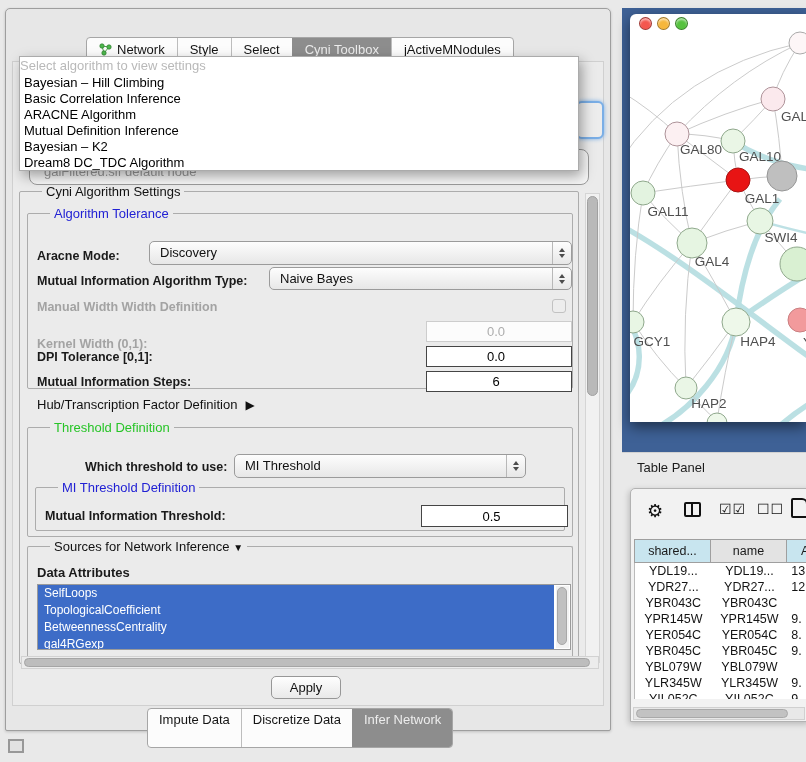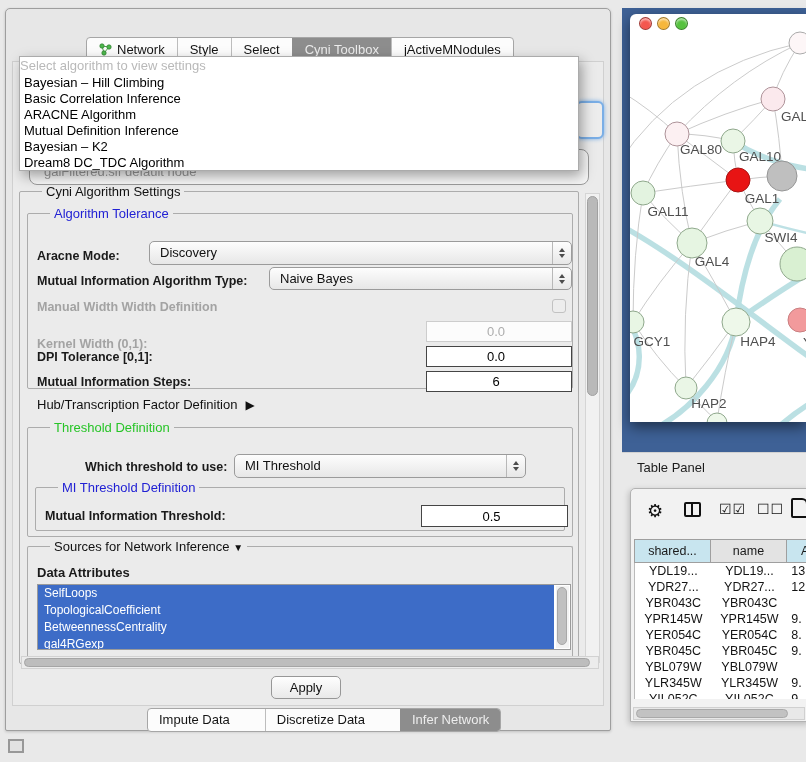--- a/index.html
+++ b/index.html
@@ -74,22 +74,22 @@
 
   
   .vscroll{position:absolute;left:579px;top:184px;width:15px;height:470px;background:#f1f1f1;border:1px solid #d5d5d5;}
   .vthumb{position:absolute;left:1px;top:2px;width:11px;height:200px;background:#b9b9b9;border:1px solid #a0a0a0;border-radius:6px;}
   .hscroll{position:absolute;left:15px;top:647px;width:578px;height:13px;background:#ececec;border:1px solid #d2d2d2;}
   .hthumb{position:absolute;left:2px;top:1px;width:566px;height:9px;background:#bdbdbd;border:1px solid #a5a5a5;border-radius:5px;}
 
   .apply-btn{position:absolute;left:265px;top:667px;width:70px;height:23px;border:1px solid #979797;border-radius:5px;
     background:linear-gradient(#fefefe,#e9e9e9);font-size:13px;text-align:center;line-height:21px;color:#111;}
 
-  .bottom-tabbar{position:absolute;left:141px;top:699px;height:24px;display:flex;border:1px solid #a6a6a6;
-    border-radius:4px;overflow:hidden;background:#fcfcfc;gap:24px;}
+  .bottom-tabbar{position:absolute;left:141px;top:699px;height:40px;display:flex;border:1px solid #a6a6a6;
+    border-radius:4px;overflow:hidden;background:#fcfcfc;}
   .btab{padding:0 11px;font-size:13px;line-height:22px;color:#141414;border-left:1px solid #bdbdbd;white-space:nowrap;}
   .btab:first-child{border-left:none;}
   .btab.selected{background:#8d8d8d;color:#ededed;border-left-color:#8d8d8d;}
 
   .mini-float{position:absolute;left:8px;top:739px;width:16px;height:14px;border:2px solid #989898;background:#e2e2e2;}
 
   
   .desktop{position:absolute;left:622px;top:8px;width:184px;height:444px;background:#3e6196;}
   .net-window{position:absolute;left:630px;top:14px;width:176px;height:408px;background:#fff;
     border-radius:6px 0 0 0;box-shadow:0 5px 14px rgba(0,0,0,.5);overflow:hidden;}

